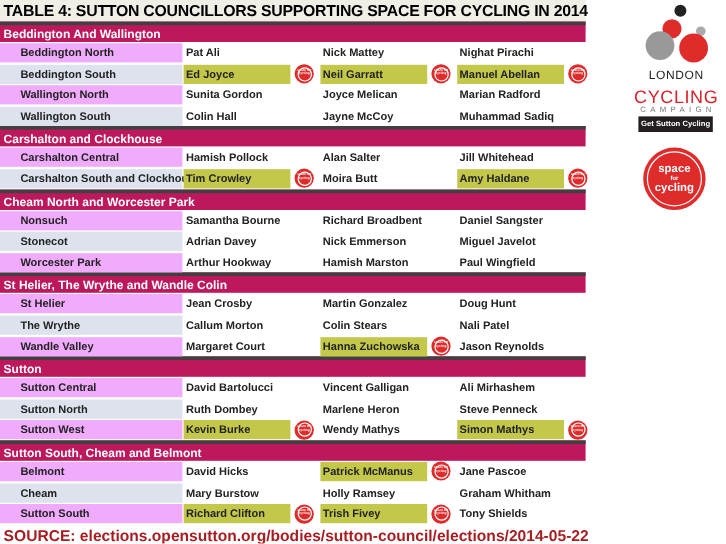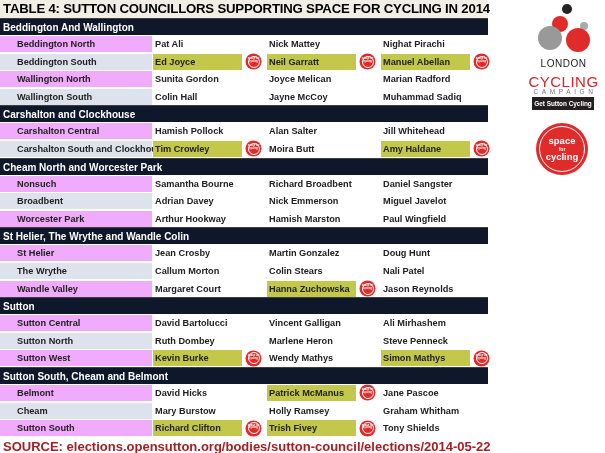--- a/index.html
+++ b/index.html
@@ -3,23 +3,23 @@
 <meta charset="utf-8">
 <style>
   html, body { margin:0; padding:0; background:#ffffff; }
   body { width:605px; height:453px; position:relative; overflow:hidden;
          font-family:"Liberation Sans", sans-serif; }
   .title-bar { position:absolute; left:0; top:0; width:488px; height:18px;
                background:#f1eee6; }
   .title { position:absolute; left:3px; top:1px; font-size:13.2px; font-weight:bold;
            color:#000000; letter-spacing:-0.2px; white-space:nowrap; }
   .table { position:absolute; left:0; top:18px; width:488px; }
-  .section-header { height:17px; background:#0f172a; color:#ffffff; font-weight:bold;
+  .section-header { height:17px; background:#be185d; color:#ffffff; font-weight:bold;
                     font-size:10px; line-height:17px; padding-left:3px;
-                    border-top:1px solid #404040; box-sizing:border-box; }
+                    border-top:3px solid #404040; box-sizing:border-box; }
   .row { position:relative; height:17.6px; font-size:9.2px; font-weight:bold; color:#222; }
   .ward { position:absolute; left:0; top:1px; width:152px; height:16px; line-height:16px;
           padding-left:17px; box-sizing:border-box; white-space:nowrap; }
   .row.odd .ward { background:#f0abfc; }
   .row.even .ward { background:#dde2ed; }
   .cell { position:absolute; top:1px; width:89px; height:16px; line-height:16px;
           padding-left:2px; box-sizing:border-box; white-space:nowrap; }
   .cell.c1 { left:153px; }
   .cell.c2 { left:267px; }
   .cell.c3 { left:381px; }
@@ -116,21 +116,21 @@
       </div>
     </div>
     <div class="section-header">Cheam North and Worcester Park</div>
     <div class="row odd">
       <div class="ward">Nonsuch</div>
       <div class="cell c1">Samantha Bourne</div>
       <div class="cell c2">Richard Broadbent</div>
       <div class="cell c3">Daniel Sangster</div>
     </div>
     <div class="row even">
-      <div class="ward">Broadbent</div>
+      <div class="ward">Stonecot</div>
       <div class="cell c1">Adrian Davey</div>
       <div class="cell c2">Nick Emmerson</div>
       <div class="cell c3">Miguel Javelot</div>
     </div>
     <div class="row odd">
       <div class="ward">Worcester Park</div>
       <div class="cell c1">Arthur Hookway</div>
       <div class="cell c2">Hamish Marston</div>
       <div class="cell c3">Paul Wingfield</div>
     </div>

